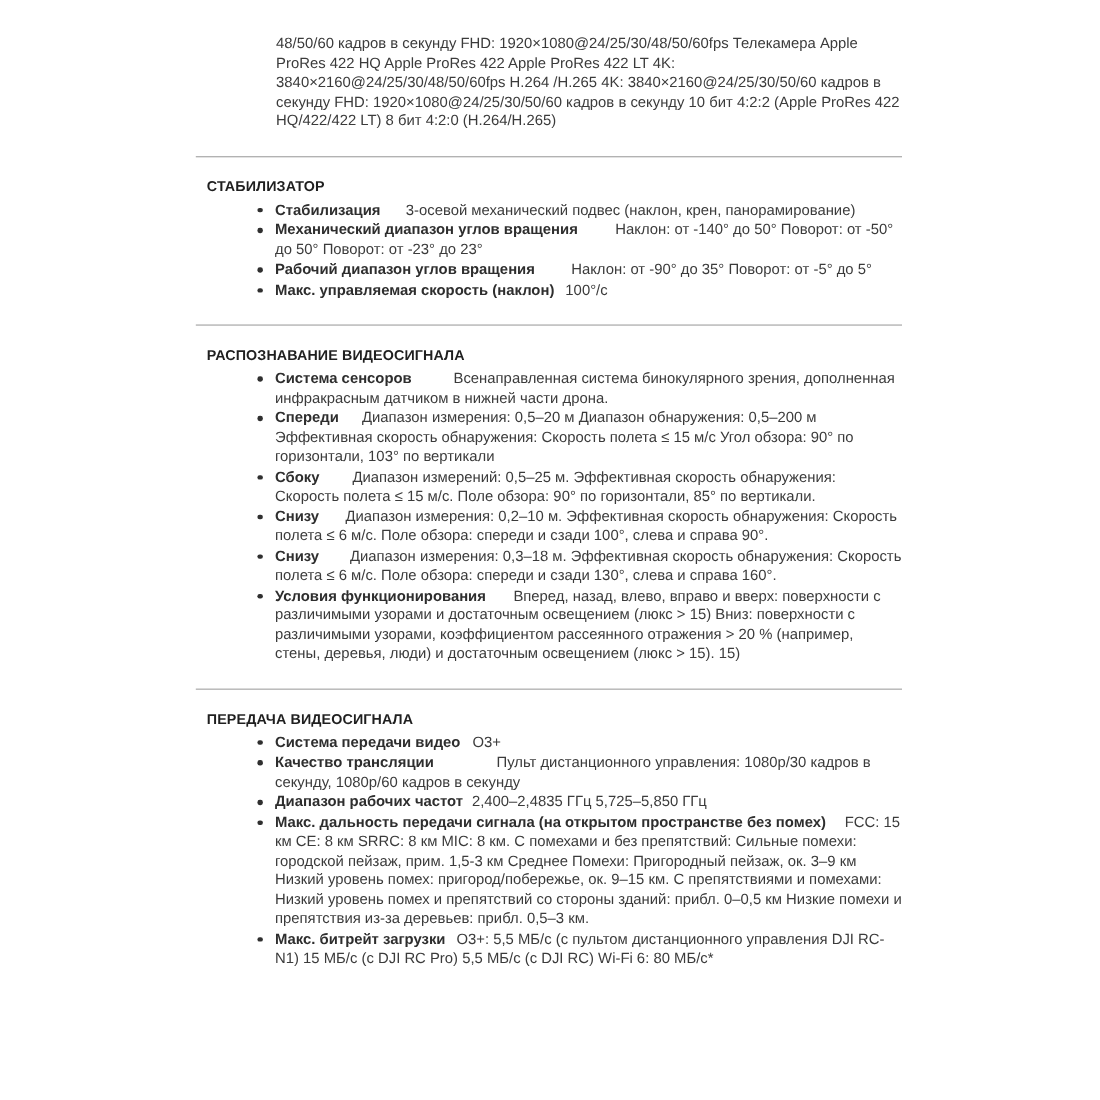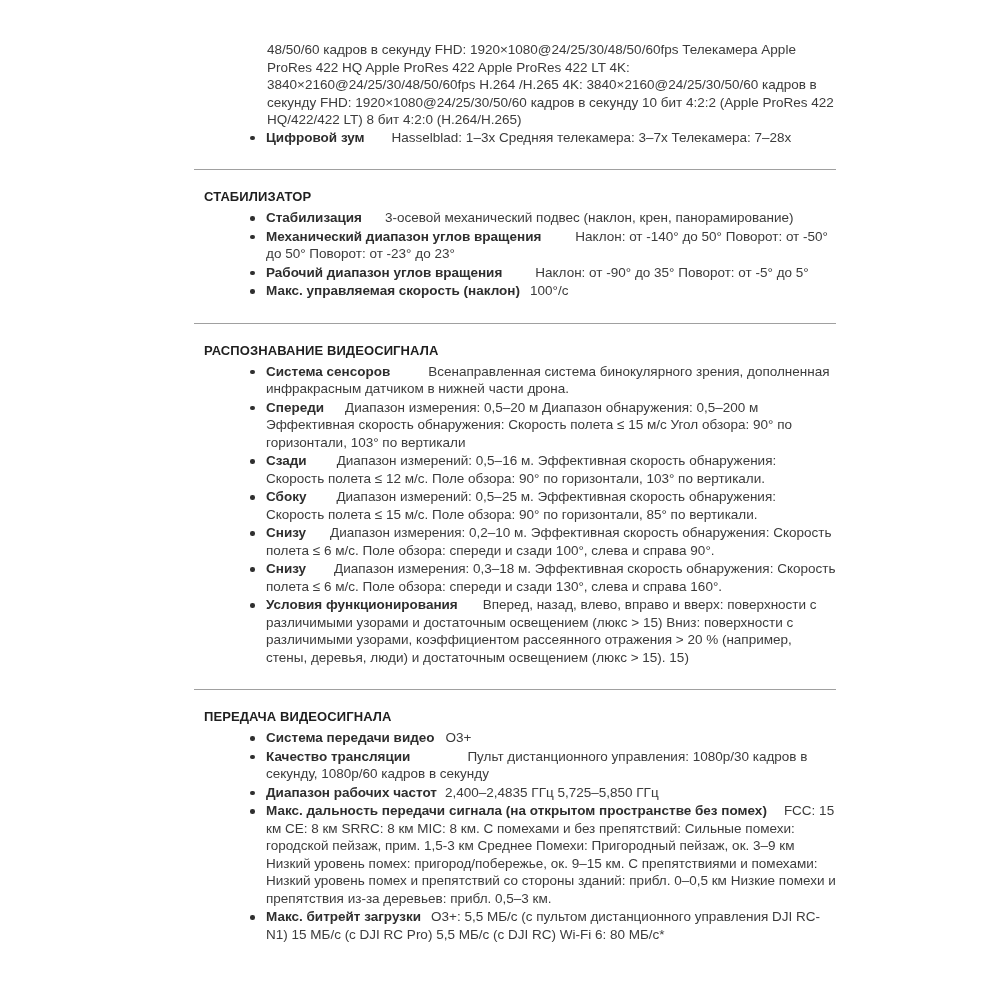--- a/index.html
+++ b/index.html
@@ -15,25 +15,24 @@
   body{
     width:1000px;height:1000px;
     background:var(--bg);
     font-family:"Liberation Sans",sans-serif;
     color:var(--text);
     overflow:hidden;
     position:relative;
   }
   .doc{
     position:absolute;
-    left:188px;top:41px;
+    left:188px;top:31px;
     width:632px;
     font-size:13.5px;
     line-height:17.5px;
-    margin-left:16px;
   }
   .cont{
     margin:0 0 0 63px;
     padding:0;
   }
   .items{margin:0;}
   .item{
     position:relative;
     padding-left:62px;
     margin-bottom:1px;
@@ -64,41 +63,37 @@
     margin:0 0 3px 0;
     letter-spacing:0.1px;
   }
   section{margin:0;}
 </style>
 </head>
 <body>
 
 <div class="doc">
   <p class="cont">48/50/60 кадров в секунду FHD: 1920×1080@24/25/30/48/50/60fps Телекамера Apple ProRes 422 HQ Apple ProRes 422 Apple ProRes 422 LT 4K: 3840×2160@24/25/30/48/50/60fps H.264 /H.265 4K: 3840×2160@24/25/30/50/60 кадров в секунду FHD: 1920×1080@24/25/30/50/60 кадров в секунду 10 бит 4:2:2 (Apple ProRes 422 HQ/422/422 LT) 8 бит 4:2:0 (H.264/H.265)</p>
-  <div class="items" id="intro-items">
-      <div class="item"><span class="bullet"></span><span class="label">Цифровой зум</span><span class="gap" style="width: 27px;"></span><span class="value">Hasselblad: 1–3x Средняя телекамера: 3–7x Телекамера: 7–28x</span></div>
-    </div>
   <div id="sections">
       <section>
         <hr class="divider">
         <h2 class="section-title">СТАБИЛИЗАТОР</h2>
         <div class="items">
           <div class="item"><span class="bullet"></span><span class="label">Стабилизация</span><span class="gap" style="width: 23px;"></span><span class="value">3-осевой механический подвес (наклон, крен, панорамирование)</span></div>
           <div class="item"><span class="bullet"></span><span class="label">Механический диапазон углов вращения</span><span class="gap" style="width: 34px;"></span><span class="value">Наклон: от -140° до 50° Поворот: от -50° до 50° Поворот: от -23° до 23°</span></div>
           <div class="item"><span class="bullet"></span><span class="label">Рабочий диапазон углов вращения</span><span class="gap" style="width: 33px;"></span><span class="value">Наклон: от -90° до 35° Поворот: от -5° до 5°</span></div>
           <div class="item"><span class="bullet"></span><span class="label">Макс. управляемая скорость (наклон)</span><span class="gap" style="width: 10px;"></span><span class="value">100°/с</span></div>
         </div>
       </section>
       <section>
         <hr class="divider">
         <h2 class="section-title">РАСПОЗНАВАНИЕ ВИДЕОСИГНАЛА</h2>
         <div class="items">
           <div class="item"><span class="bullet"></span><span class="label">Система сенсоров</span><span class="gap" style="width: 38px;"></span><span class="value">Всенаправленная система бинокулярного зрения, дополненная инфракрасным датчиком в нижней части дрона.</span></div>
           <div class="item"><span class="bullet"></span><span class="label">Спереди</span><span class="gap" style="width: 21px;"></span><span class="value">Диапазон измерения: 0,5–20 м Диапазон обнаружения: 0,5–200 м Эффективная скорость обнаружения: Скорость полета ≤ 15 м/с Угол обзора: 90° по горизонтали, 103° по вертикали</span></div>
-          <div class="item"><span class="bullet"></span><span class="label">Сзади</span><span class="gap" style="width: 30px;"></span><span class="value">Диапазон измерений: 0,5–16 м. Эффективная скорость обнаружения: Скорость полета ≤ 12 м/с. Поле обзора: 90° по горизонтали, 103° по вертикали.</span></div>
           <div class="item"><span class="bullet"></span><span class="label">Сбоку</span><span class="gap" style="width: 30px;"></span><span class="value">Диапазон измерений: 0,5–25 м. Эффективная скорость обнаружения: Скорость полета ≤ 15 м/с. Поле обзора: 90° по горизонтали, 85° по вертикали.</span></div>
           <div class="item"><span class="bullet"></span><span class="label">Снизу</span><span class="gap" style="width: 24px;"></span><span class="value">Диапазон измерения: 0,2–10 м. Эффективная скорость обнаружения: Скорость полета ≤ 6 м/с. Поле обзора: спереди и сзади 100°, слева и справа 90°.</span></div>
           <div class="item"><span class="bullet"></span><span class="label">Снизу</span><span class="gap" style="width: 28px;"></span><span class="value">Диапазон измерения: 0,3–18 м. Эффективная скорость обнаружения: Скорость полета ≤ 6 м/с. Поле обзора: спереди и сзади 130°, слева и справа 160°.</span></div>
           <div class="item"><span class="bullet"></span><span class="label">Условия функционирования</span><span class="gap" style="width: 25px;"></span><span class="value">Вперед, назад, влево, вправо и вверх: поверхности с различимыми узорами и достаточным освещением (люкс &gt; 15) Вниз: поверхности с различимыми узорами, коэффициентом рассеянного отражения &gt; 20 % (например, стены, деревья, люди) и достаточным освещением (люкс &gt; 15). 15)</span></div>
         </div>
       </section>
       <section>
         <hr class="divider">
         <h2 class="section-title">ПЕРЕДАЧА ВИДЕОСИГНАЛА</h2>
         <div class="items">

